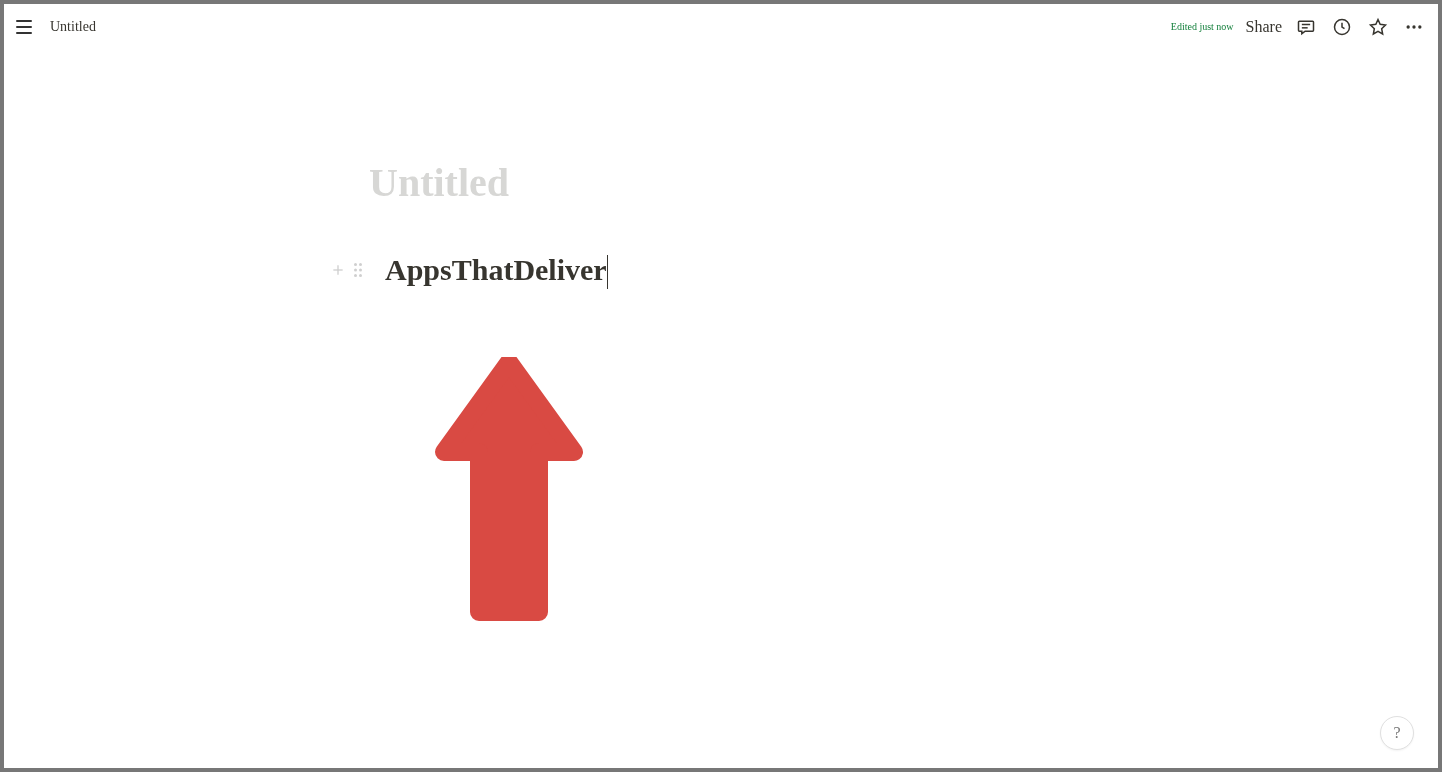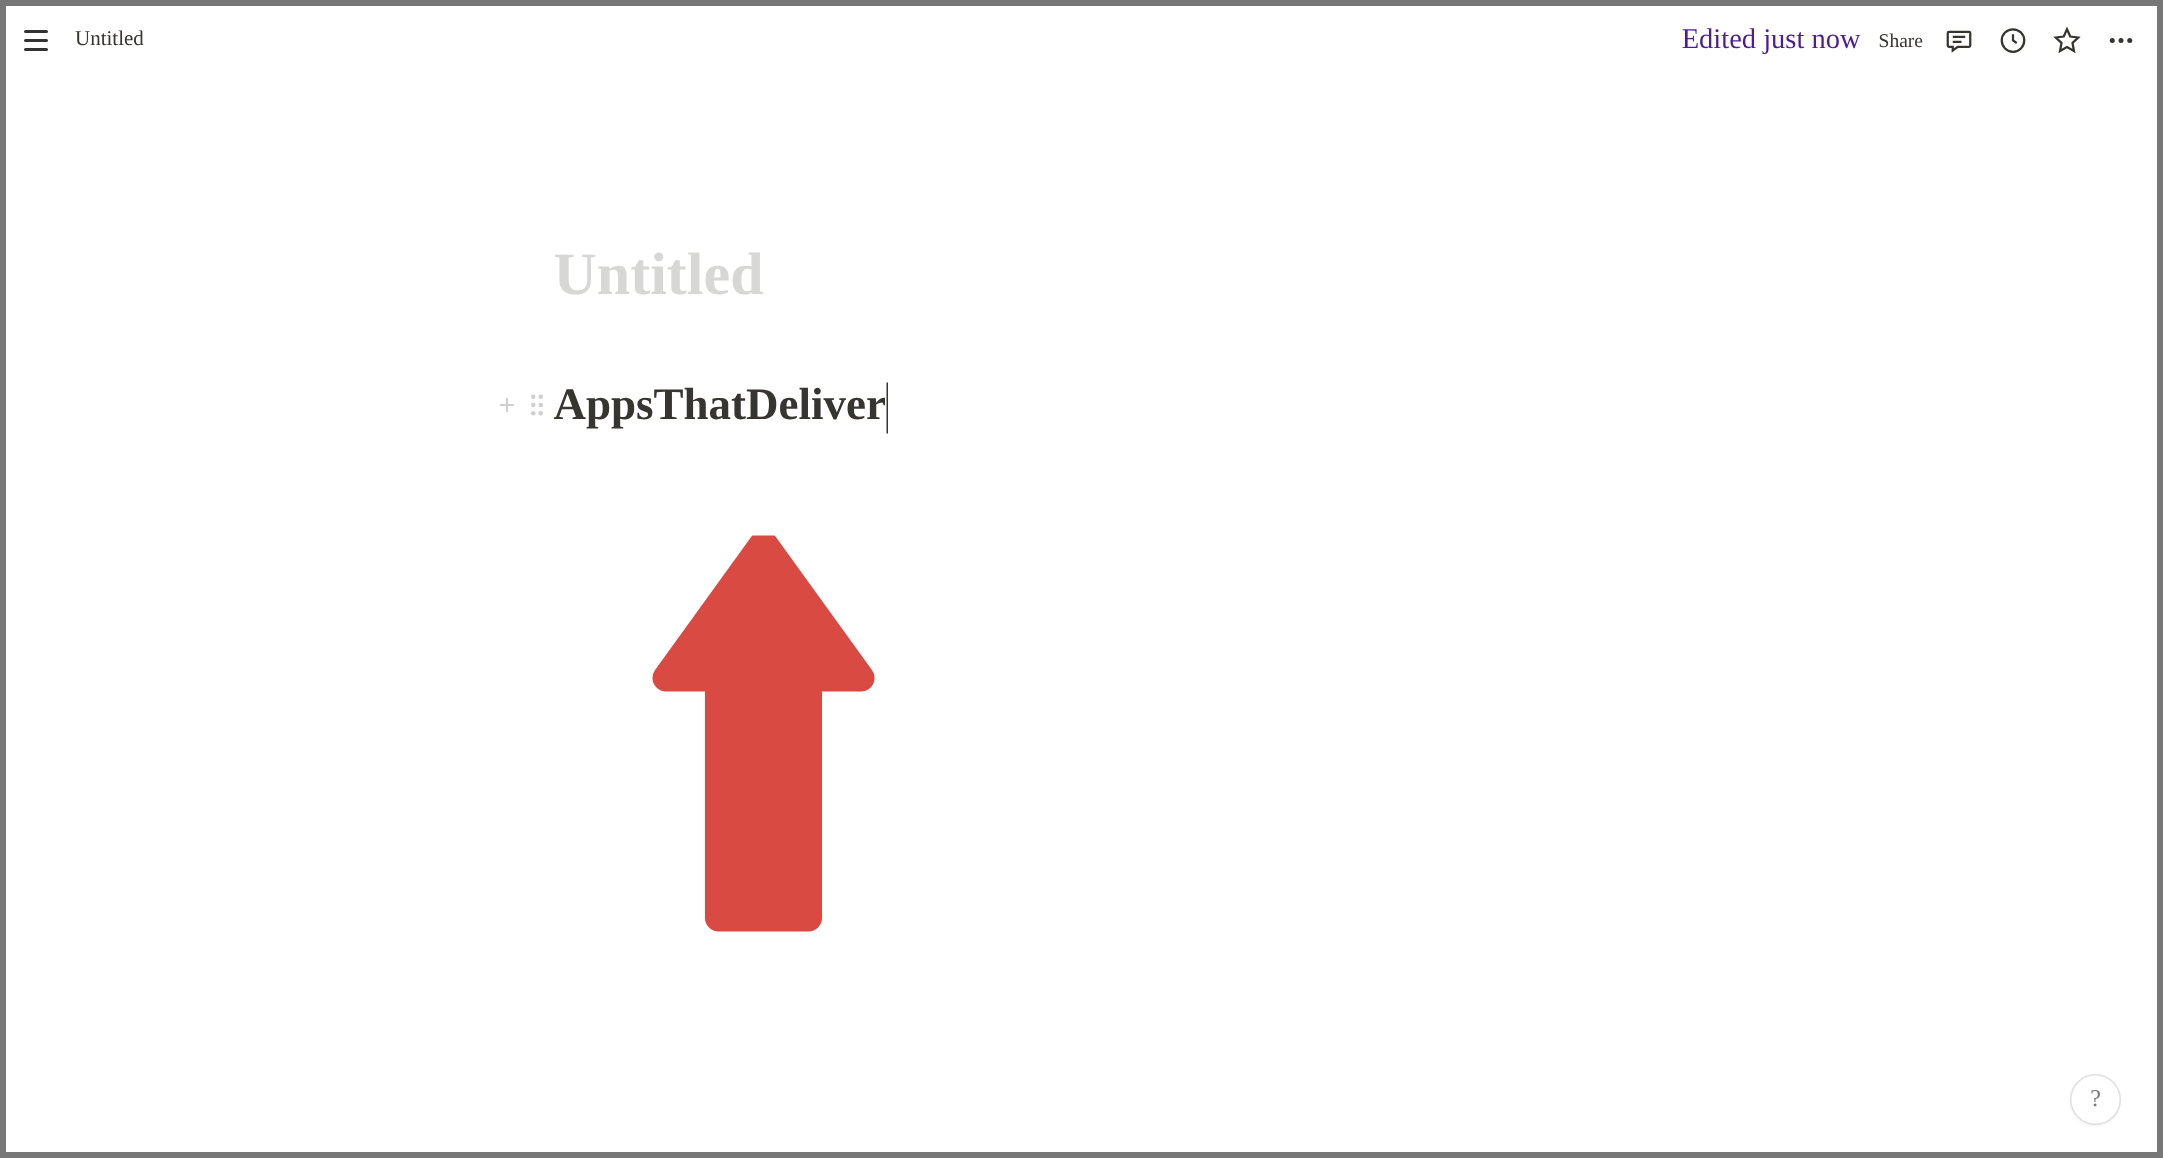--- a/index.html
+++ b/index.html
@@ -55,25 +55,25 @@
     .doc-title {
       font-size: 14px;
       color: #37352f;
     }
     .topbar-right {
       display: flex;
       align-items: center;
       gap: 12px;
     }
     .edited-label {
-      font-size: 19px;
-      color: #4c1d95;
+      font-size: 10px;
+      color: #15803d;
     }
     .share-label {
-      font-size: 13px;
+      font-size: 16px;
       color: #37352f;
       cursor: pointer;
     }
     .icon-btn {
       width: 24px;
       height: 24px;
       display: flex;
       align-items: center;
       justify-content: center;
       cursor: pointer;
@@ -125,20 +125,21 @@
       display: flex;
       align-items: center;
       justify-content: center;
     }
     .heading-text {
       font-size: 30px;
       font-weight: 600;
       color: #37352f;
       display: inline-block;
       position: relative;
+      margin-left: 16px;
     }
     .text-cursor {
       position: absolute;
       right: -1px;
       top: 2px;
       width: 1px;
       height: 34px;
       background: #37352f;
     }
     .arrow-annotation {

